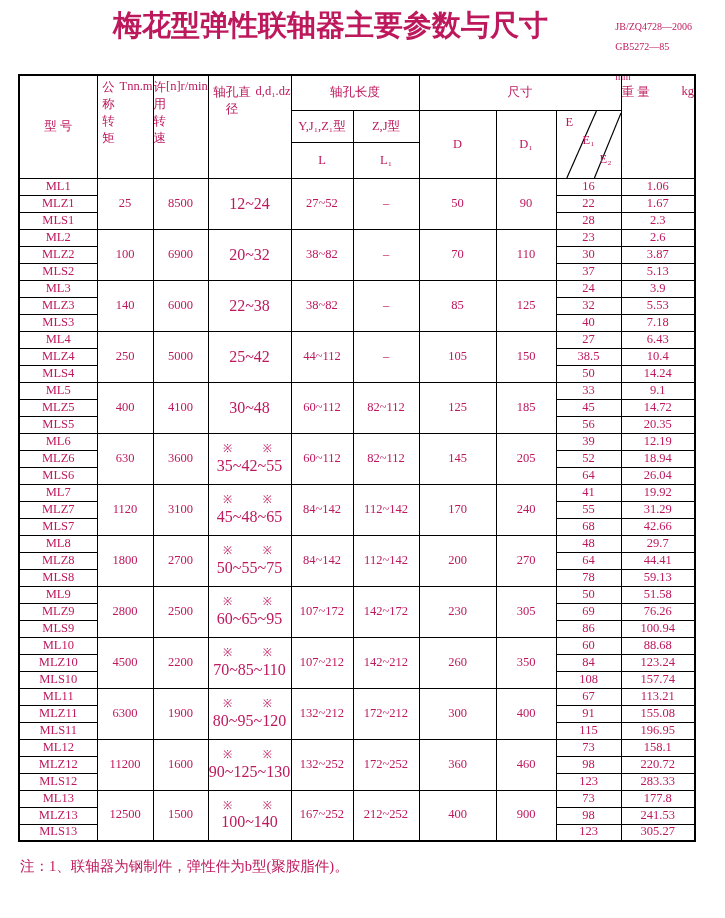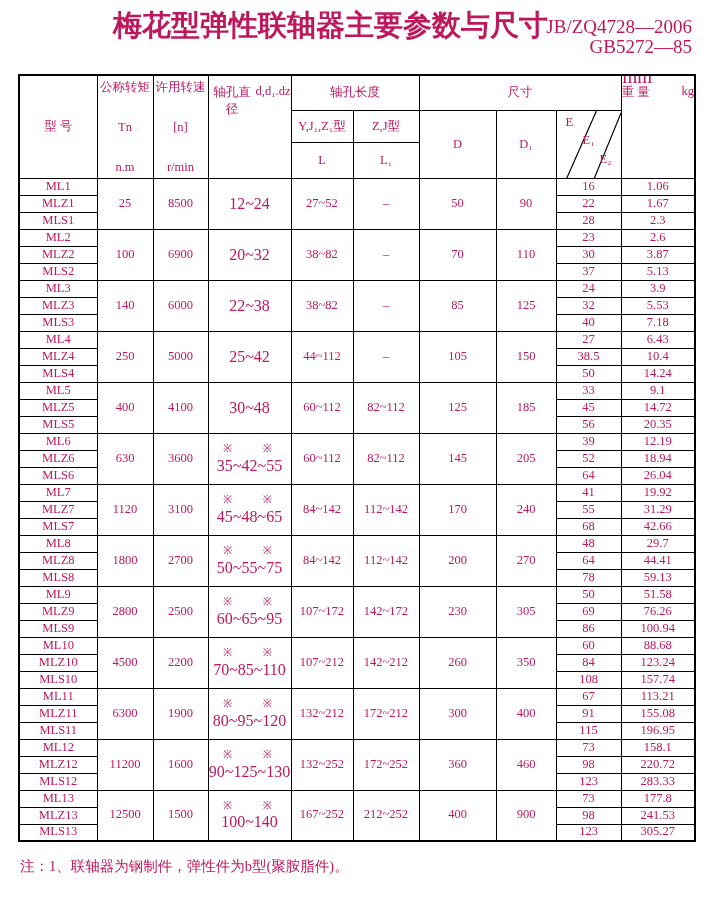--- a/index.html
+++ b/index.html
@@ -13,39 +13,39 @@
     overflow:hidden;
     padding-left:16px;
   }
   .doc-title {
     position:absolute; top:6px; left:113px; width:420px;
     font-size:29px; font-weight:bold; letter-spacing:0px;
     text-align:center; white-space:nowrap;
   }
   .standards {
     position:absolute; top:17px; right:33px;
-    text-align:right; font-size:19px; line-height:20px;
+    font-size:10px; line-height:20px;
   }
   .standards .unit-line { padding-right:40px; margin-top:10px; }
   table.main {
     position:absolute; left:18px; top:74px;
     width:676px; border-collapse:collapse; table-layout:fixed;
     border:2px solid #000;
   }
   table.main th, table.main td {
     border:1px solid #000;
     text-align:center; vertical-align:middle;
     font-weight:normal; padding:0;
     overflow:hidden;
   }
   thead th { font-size:12.5px; }
   thead .r1 th { height:35px; }
   thead .r2 th { height:32px; }
   thead .r3 th { height:36px; }
-  th .stack { display:flex; flex-direction:column; justify-content:space-between; height:100%; padding:3px 0; }
+  th .stack { display:flex; flex-direction:row; justify-content:space-between; height:100%; padding:3px 0; }
   th .stack2 { display:flex; flex-direction:row; justify-content:space-between; height:100%; padding:8px 0 10px 0; }
   tbody td { height:17px; font-size:12.5px; line-height:1.1; }
   td.c-model { font-size:12.5px; }
   .bore-mark { font-size:11px; letter-spacing:14px; text-indent:10px; line-height:1.3; }
   .bore-val { font-size:16px; line-height:1.25; }
   .e-diag { position:relative; }
   .e-diag svg { position:absolute; inset:0; width:100%; height:100%; }
   .e-diag .lab { position:absolute; font-size:12.5px; }
   .e-diag .lab-e  { top:4px;  left:9px; }
   .e-diag .lab-e1 { top:22px; left:26px; }

